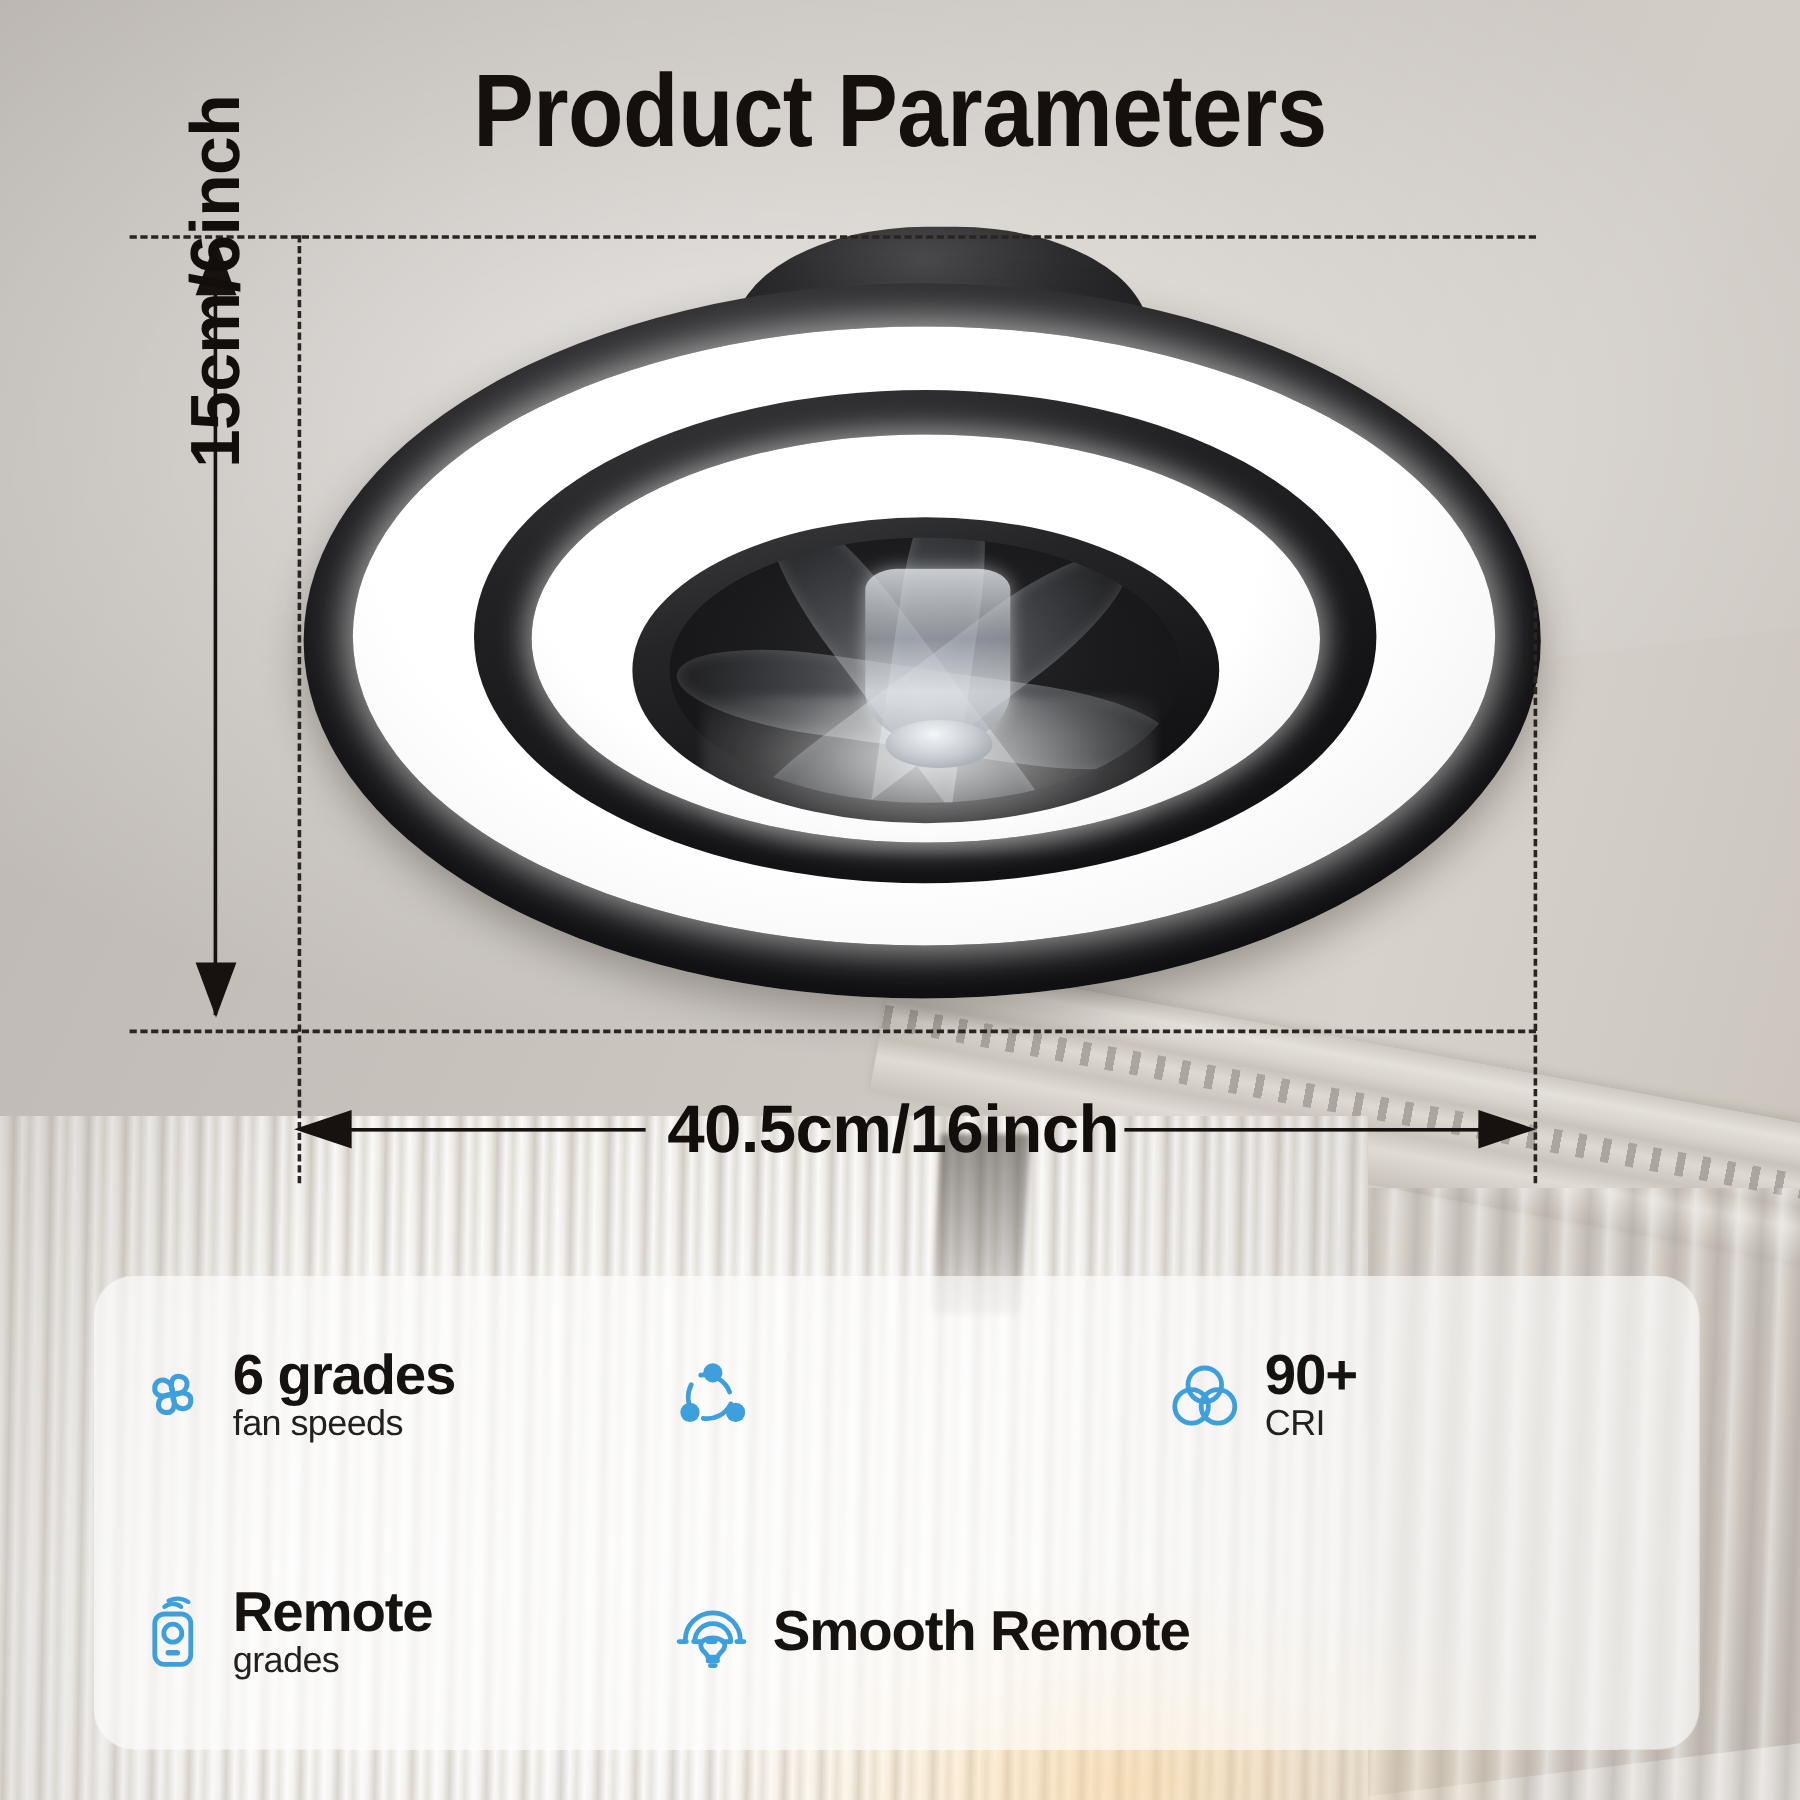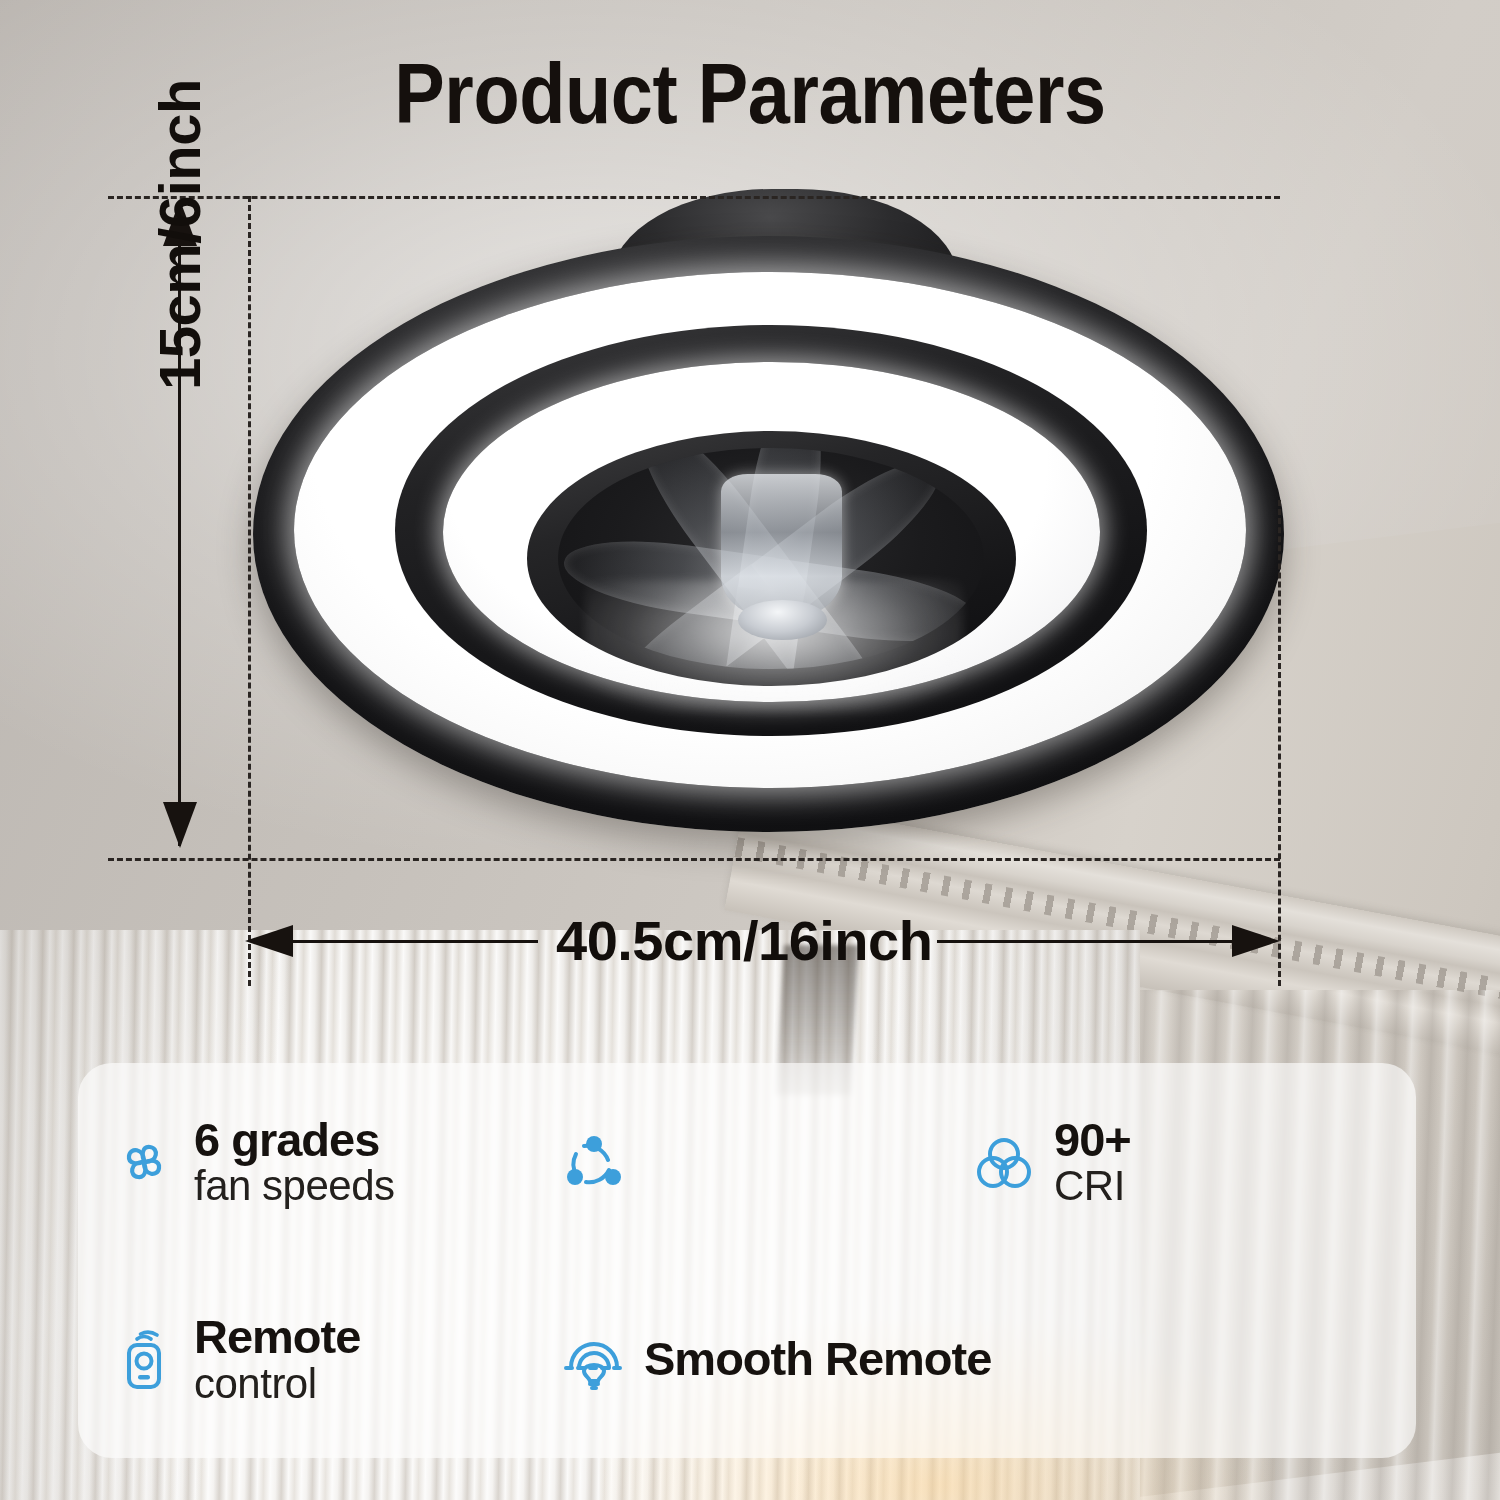--- a/index.html
+++ b/index.html
@@ -418,21 +418,21 @@
   .feat-text { line-height: 1.06; }
   .feat-title {
     font-size: 47px;
     font-weight: bold;
     color: #16120f;
     white-space: nowrap;
     letter-spacing: -1px;
     font-family: "Liberation Sans", sans-serif;
   }
   .feat-sub {
-    font-size: 42px;
+    font-size: 30px;
     font-weight: 400;
     color: #23201d;
     white-space: nowrap;
     letter-spacing: -0.5px;
     font-family: "Liberation Sans", sans-serif;
   }
 </style>
 </head>
 <body>
 
@@ -543,21 +543,21 @@
         <rect x="17" y="18" width="30" height="42" rx="8" fill="none" stroke="#3d9fdb" stroke-width="4"></rect>
         <circle cx="32" cy="34" r="7.5" fill="none" stroke="#3d9fdb" stroke-width="4"></circle>
         <rect x="26" y="48" width="12" height="4.5" rx="2.2" fill="#3d9fdb"></rect>
         <g fill="none" stroke="#3d9fdb" stroke-width="3.6" stroke-linecap="round">
           <path d="M25 12 A11 11 0 0 1 39 12"></path>
           <path d="M28.5 7 A17 17 0 0 1 45 8"></path>
         </g>
       </svg>
       <div class="feat-text">
         <div class="feat-title">Remote</div>
-        <div class="feat-sub">control</div>
+        <div class="feat-sub">grades</div>
       </div>
     </div>
 
     <div class="feature">
       <svg class="feat-icon" viewBox="0 0 64 64">
         <g fill="none" stroke="#3d9fdb" stroke-width="4" stroke-linecap="round">
           <path d="M9 40 A23 23 0 0 1 55 40"></path>
           <path d="M17 41 A15 15 0 0 1 47 41"></path>
           <path d="M22 44 C22 36, 42 36, 42 44 C42 49, 37 50, 36 54 L28 54 C27 50, 22 49, 22 44 Z"></path>
           <line x1="28" y1="57" x2="36" y2="57"></line>

